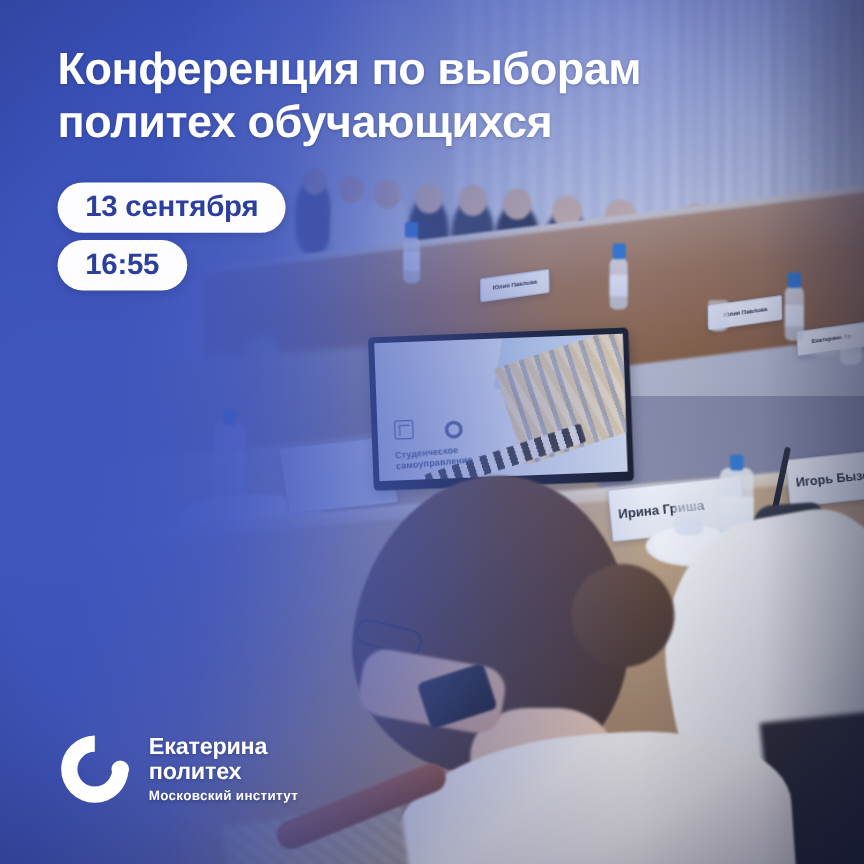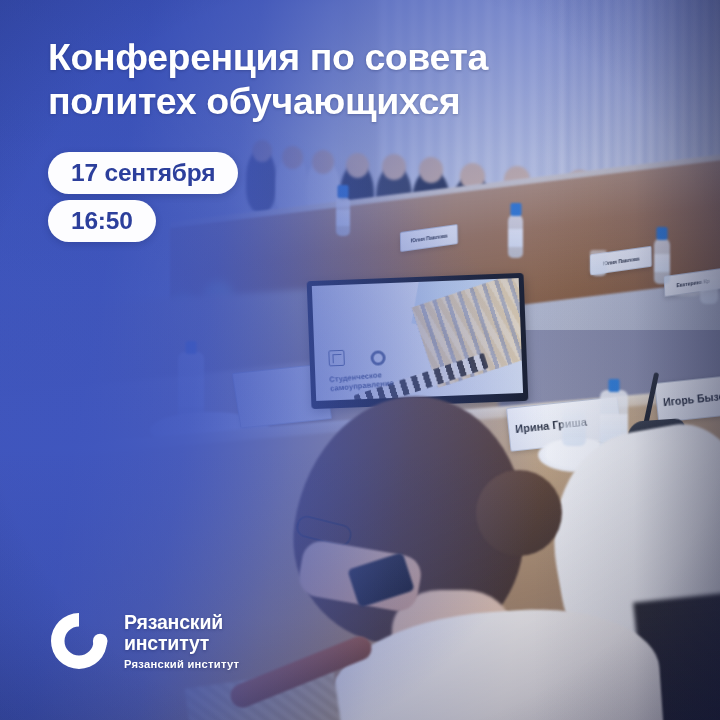--- a/index.html
+++ b/index.html
@@ -513,42 +513,42 @@
   </div>
 
   <div class="tint-a"></div>
   <div class="tint-c"></div>
   <div class="tint-b"></div>
   <div class="vignette"></div>
 
   <div class="content">
 
     <h1 class="title">
-      <span class="ln">Конференция по совета</span>
+      <span class="ln">Конференция по выборам</span>
       <span class="ln">политех обучающихся</span>
     </h1>
 
     <div class="pills">
-      <span class="pill-row"><span class="pill">17 сентября</span></span>
-      <span class="pill-row"><span class="pill">16:50</span></span>
+      <span class="pill-row"><span class="pill">13 сентября</span></span>
+      <span class="pill-row"><span class="pill">16:55</span></span>
     </div>
 
     <div class="logo">
       <span class="logo-mark">
         <svg width="62" height="62" viewBox="0 0 62 62" aria-hidden="true">
           <path d="M31 3
                    A28 28 0 1 0 59 31
                    L45.5 31
                    A14.5 14.5 0 1 1 31 16.5 Z" fill="#ffffff"></path>
           <circle cx="52.2" cy="31" r="7.3" fill="#ffffff"></circle>
         </svg>
       </span>
       <span class="logo-text">
         <span class="logo-name">
-          <div>Рязанский</div>
-          <div>институт</div>
+          <div>Екатерина</div>
+          <div>политех</div>
         </span>
-        <div class="logo-sub">Рязанский институт</div>
+        <div class="logo-sub">Московский институт</div>
       </span>
     </div>
 
   </div>
 </div>
 
 </body></html>

